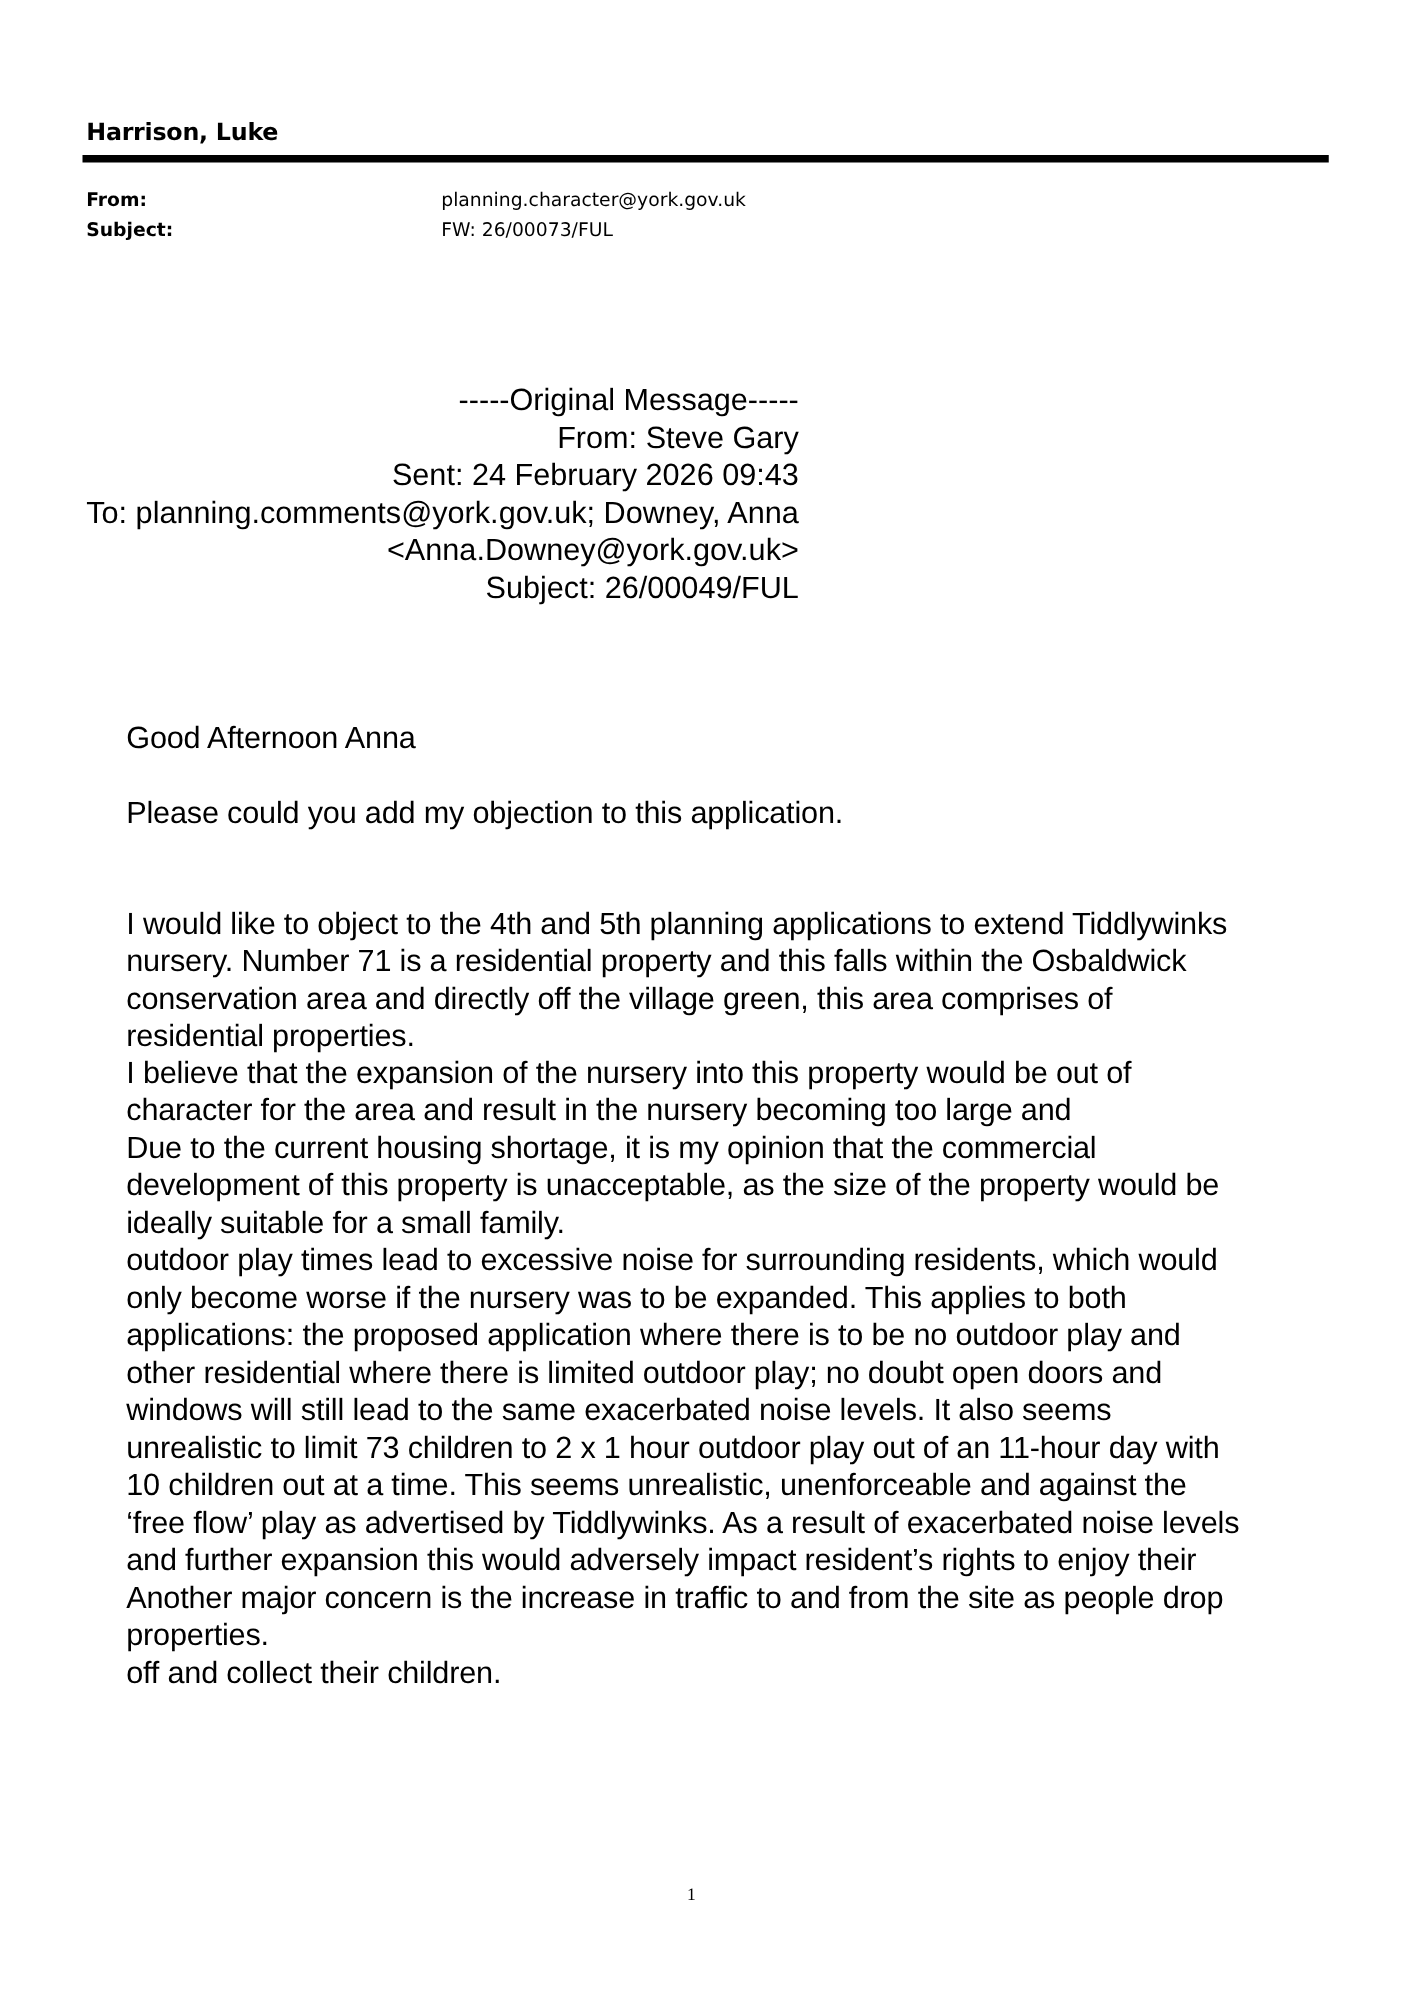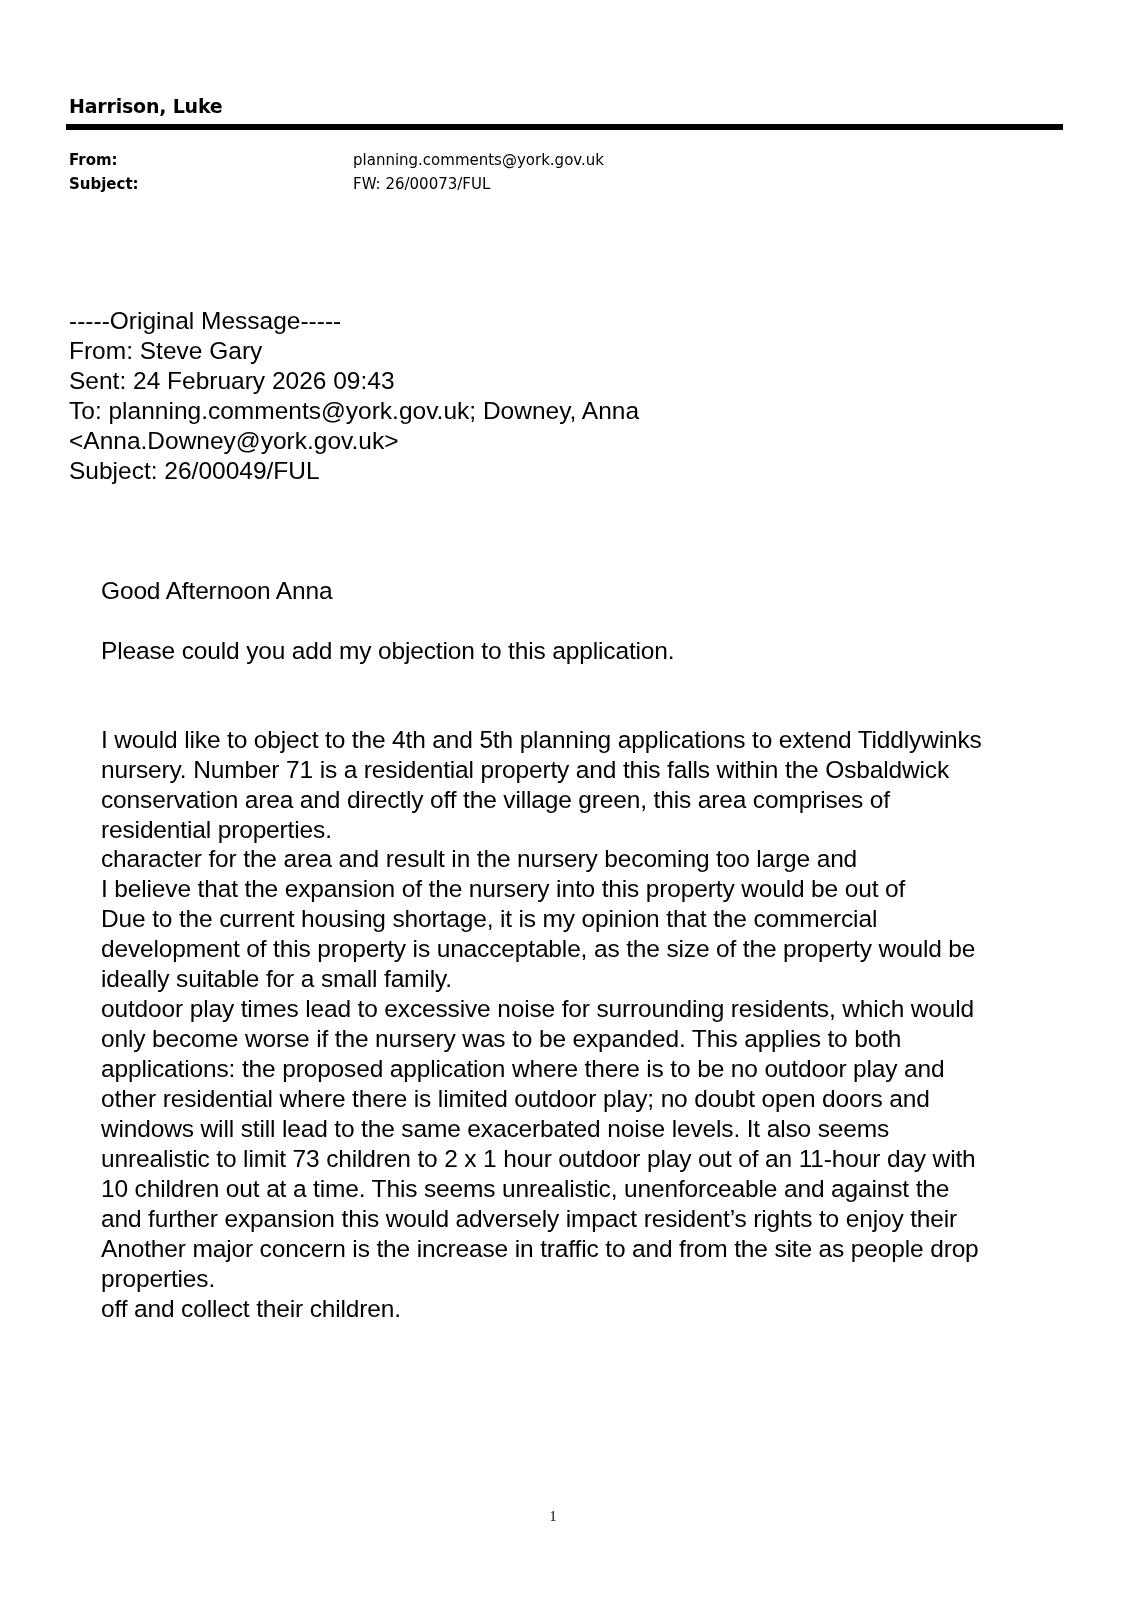--- a/index.html
+++ b/index.html
@@ -59,21 +59,21 @@
       font-weight: normal;
     }
     .orig-block {
       position: absolute;
       left: 69px;
       top: 306px;
       font-family: "Liberation Sans", sans-serif;
       font-size: 24.5px;
       line-height: 30px;
     }
-    .orig-block div { white-space: nowrap; }
+    .orig-block div { white-space: nowrap; text-align: right; }
     .body-text {
       position: absolute;
       left: 69px;
       width: 990px;
       font-family: "Liberation Sans", sans-serif;
       font-size: 24.5px;
       line-height: 30px;
       letter-spacing: -0.15px;
     }
     .line { white-space: nowrap; display: block; margin-left: 32px; }
@@ -90,21 +90,21 @@
 </head>
 <body>
 
 <div class="page">
 
   <div class="recipient-name">Harrison, Luke</div>
   <div class="header-rule"></div>
 
   <div class="meta-row" style="top:149px;">
     <span class="meta-label">From:</span>
-    <span class="meta-value">planning.comments@york.gov.uk</span>
+    <span class="meta-value">planning.character@york.gov.uk</span>
   </div>
   <div class="meta-row" style="top:173px;">
     <span class="meta-label">Subject:</span>
     <span class="meta-value">FW: 26/00073/FUL</span>
   </div>
 
   <div class="orig-block">
     <div>-----Original Message-----</div>
     <div>From: Steve Gary</div>
     <div>Sent: 24 February 2026 09:43</div>
@@ -122,32 +122,33 @@
   </div>
 
   <div class="body-text" style="top:725px;">
     <span class="line">I would like to object to the 4th and 5th planning applications to extend Tiddlywinks</span>
     <span class="line">nursery. Number 71 is a residential property and this falls within the Osbaldwick</span>
     <span class="line">conservation area and directly off the village green, this area comprises of</span>
     <span class="line">residential properties.</span>
   </div>
 
   <div class="body-text" style="top:844px;">
+    <span class="line">I believe that the expansion of the nursery into this property would be out of</span>
     <span class="line">character for the area and result in the nursery becoming too large and</span>
-    <span class="line">I believe that the expansion of the nursery into this property would be out of</span>
     <span class="line">Due to the current housing shortage, it is my opinion that the commercial</span>
     <span class="line">development of this property is unacceptable, as the size of the property would be</span>
     <span class="line">ideally suitable for a small family.</span>
     <span class="line">outdoor play times lead to excessive noise for surrounding residents, which would</span>
     <span class="line">only become worse if the nursery was to be expanded. This applies to both</span>
     <span class="line">applications: the proposed application where there is to be no outdoor play and</span>
     <span class="line">other residential where there is limited outdoor play; no doubt open doors and</span>
     <span class="line">windows will still lead to the same exacerbated noise levels. It also seems</span>
     <span class="line">unrealistic to limit 73 children to 2 x 1 hour outdoor play out of an 11-hour day with</span>
     <span class="line">10 children out at a time. This seems unrealistic, unenforceable and against the</span>
+    <span class="line">‘free flow’ play as advertised by Tiddlywinks. As a result of exacerbated noise levels</span>
     <span class="line">and further expansion this would adversely impact resident’s rights to enjoy their</span>
     <span class="line">Another major concern is the increase in traffic to and from the site as people drop</span>
     <span class="line">properties.</span>
     <span class="line">off and collect their children.</span>
   </div>
 
   <div class="page-number">1</div>
 
 </div>
 

